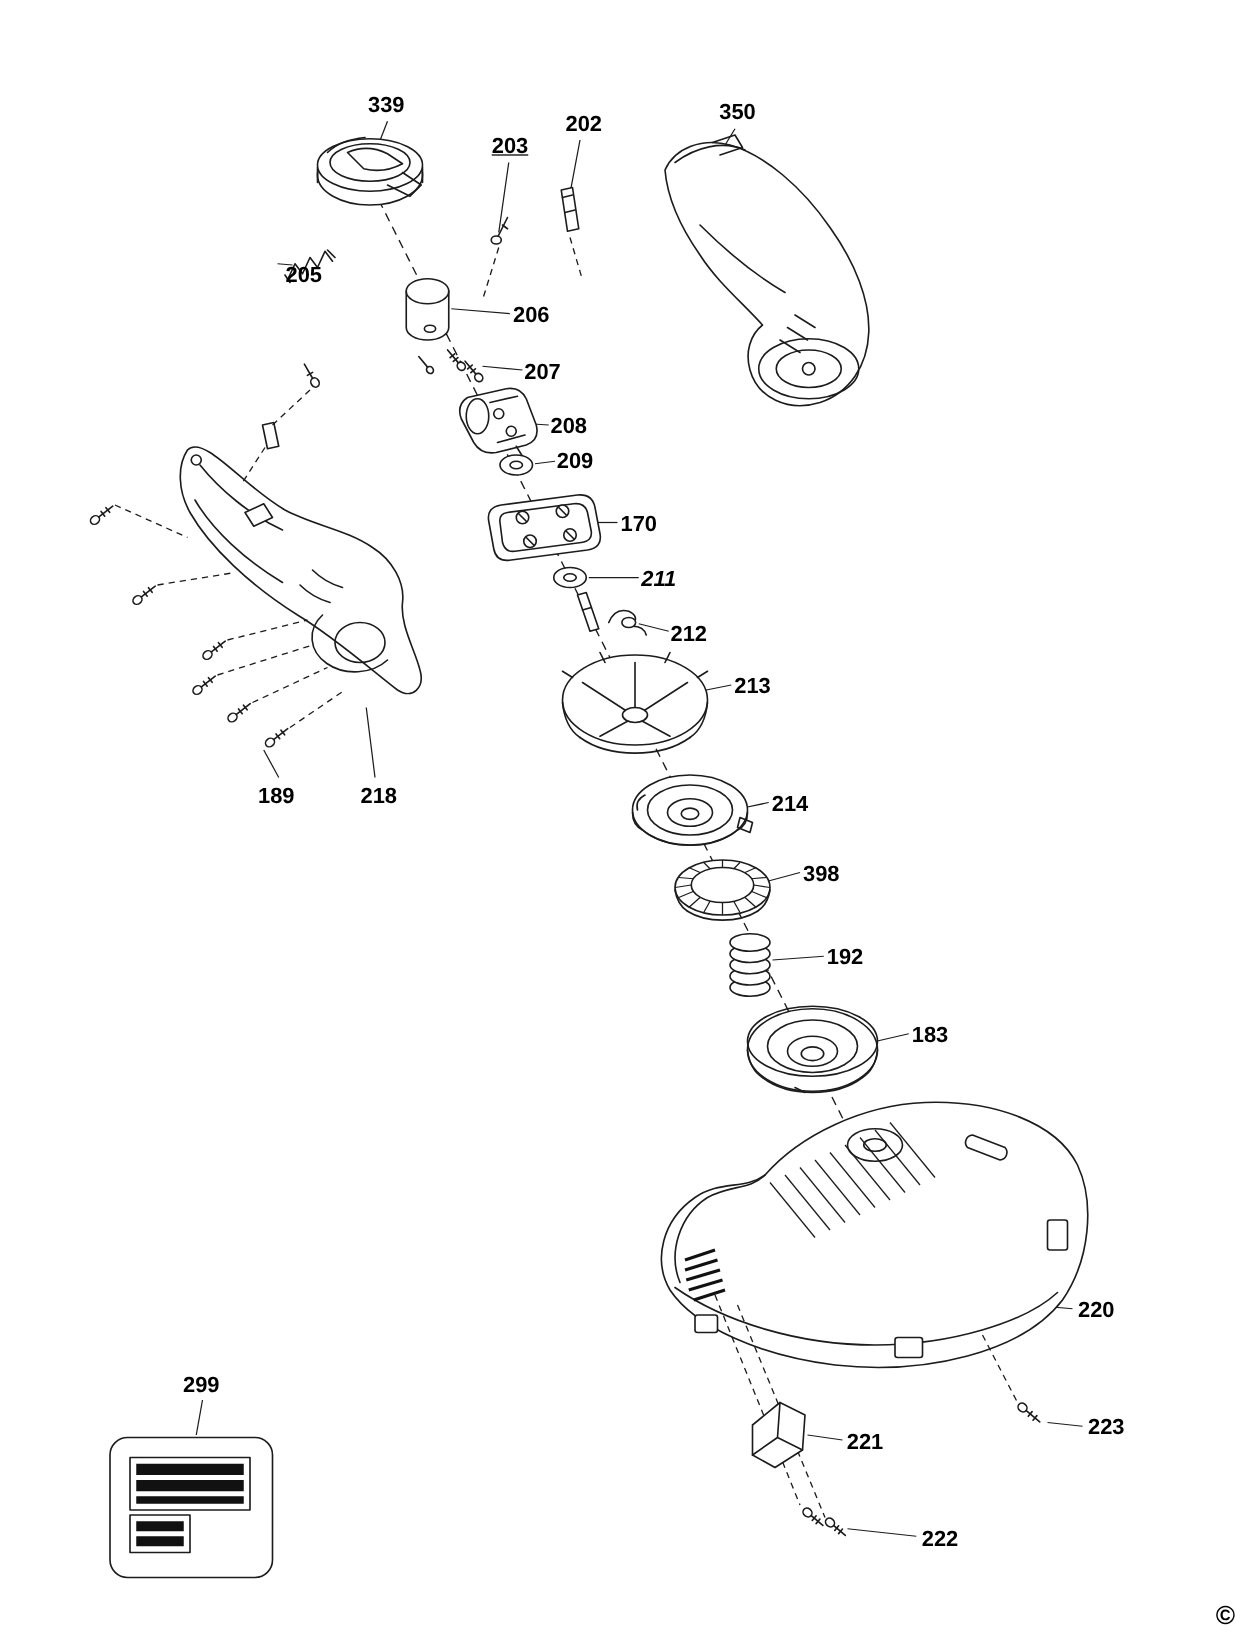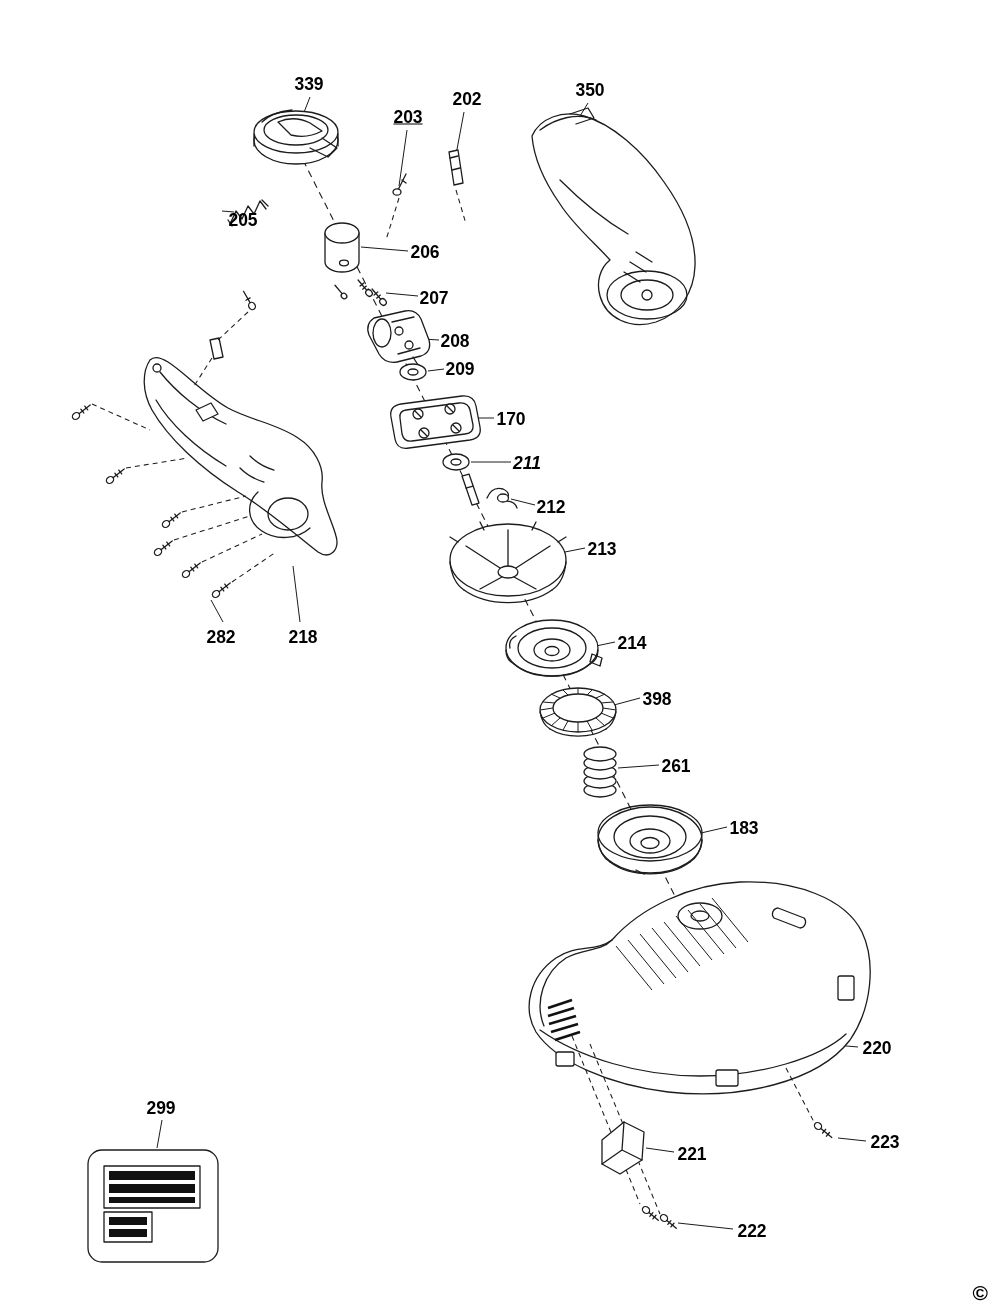--- a/index.html
+++ b/index.html
@@ -386,24 +386,24 @@
       <div class="callout" style="left: 425px; top: 252px;">206</div>
       <div class="callout" style="left: 434px; top: 298px;">207</div>
       <div class="callout" style="left: 455px; top: 341px;">208</div>
       <div class="callout" style="left: 460px; top: 369px;">209</div>
       <div class="callout" style="left: 511px; top: 419px;">170</div>
       <div class="callout" style="left: 527px; top: 463px; font-style: italic;">211</div>
       <div class="callout" style="left: 551px; top: 507px;">212</div>
       <div class="callout" style="left: 602px; top: 549px;">213</div>
       <div class="callout" style="left: 632px; top: 643px;">214</div>
       <div class="callout" style="left: 657px; top: 699px;">398</div>
-      <div class="callout" style="left: 676px; top: 766px;">261</div>
+      <div class="callout" style="left: 676px; top: 766px;">192</div>
       <div class="callout" style="left: 744px; top: 828px;">183</div>
       <div class="callout" style="left: 303px; top: 637px;">218</div>
-      <div class="callout" style="left: 221px; top: 637px;">282</div>
+      <div class="callout" style="left: 221px; top: 637px;">189</div>
       <div class="callout" style="left: 877px; top: 1048px;">220</div>
       <div class="callout" style="left: 692px; top: 1154px;">221</div>
       <div class="callout" style="left: 752px; top: 1231px;">222</div>
       <div class="callout" style="left: 885px; top: 1142px;">223</div>
       <div class="callout" style="left: 161px; top: 1108px;">299</div>
     </div>
 
   <div class="copyright">©</div>
 
 </div>

